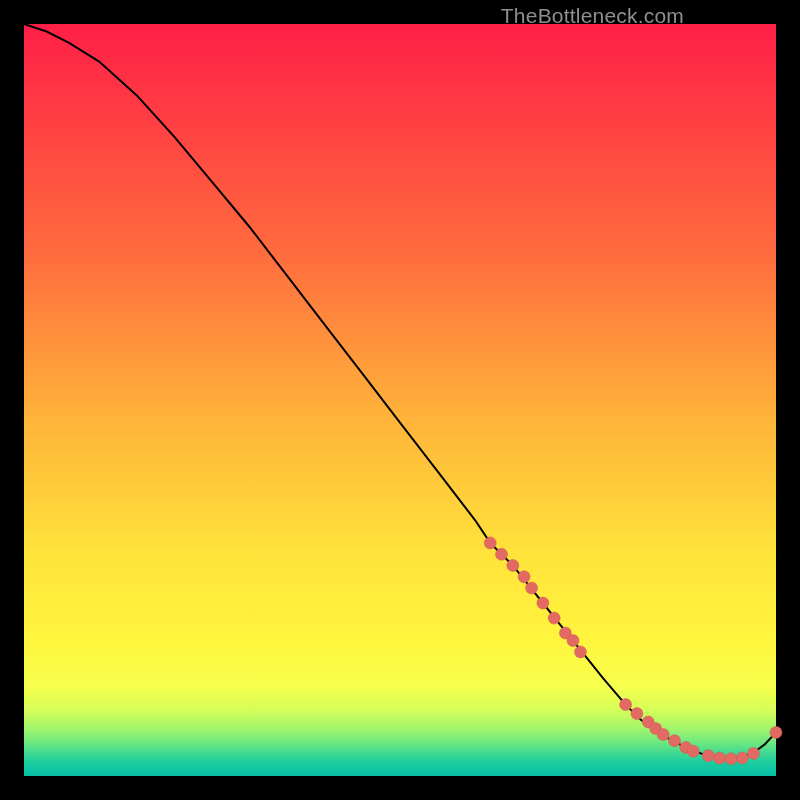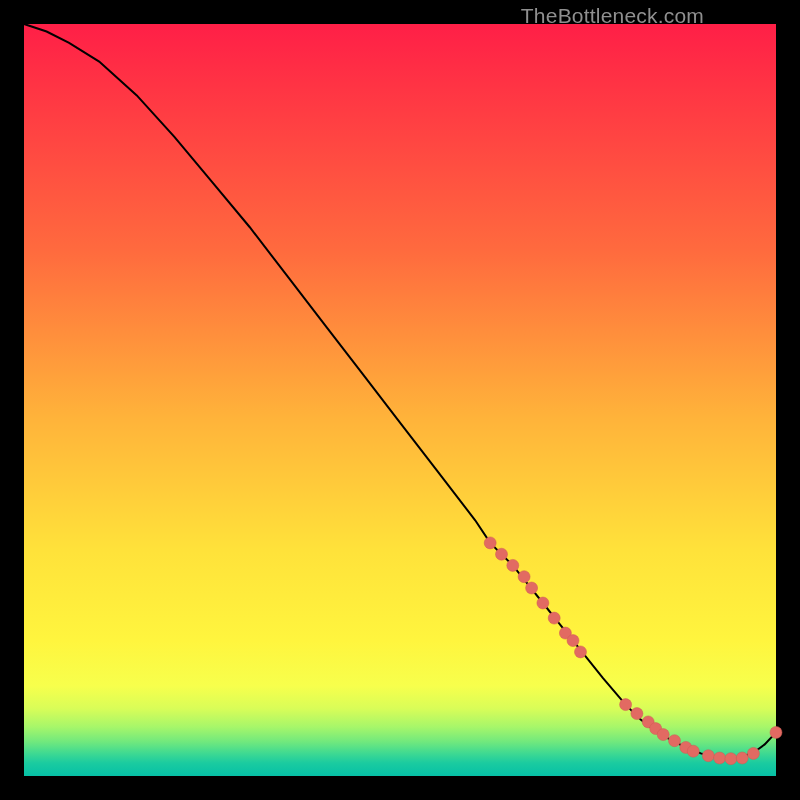--- a/index.html
+++ b/index.html
@@ -7,21 +7,20 @@
     padding: 0;
     width: 800px;
     height: 800px;
     background: #000;
     overflow: hidden;
   }
   .stage {
     position: relative;
     width: 696px;
     height: 800px;
-    padding-left: 20px;
   }
   .plot {
     position: absolute;
     left: 24px;
     top: 24px;
     width: 752px;
     height: 752px;
     
     background: linear-gradient(
       to bottom,

